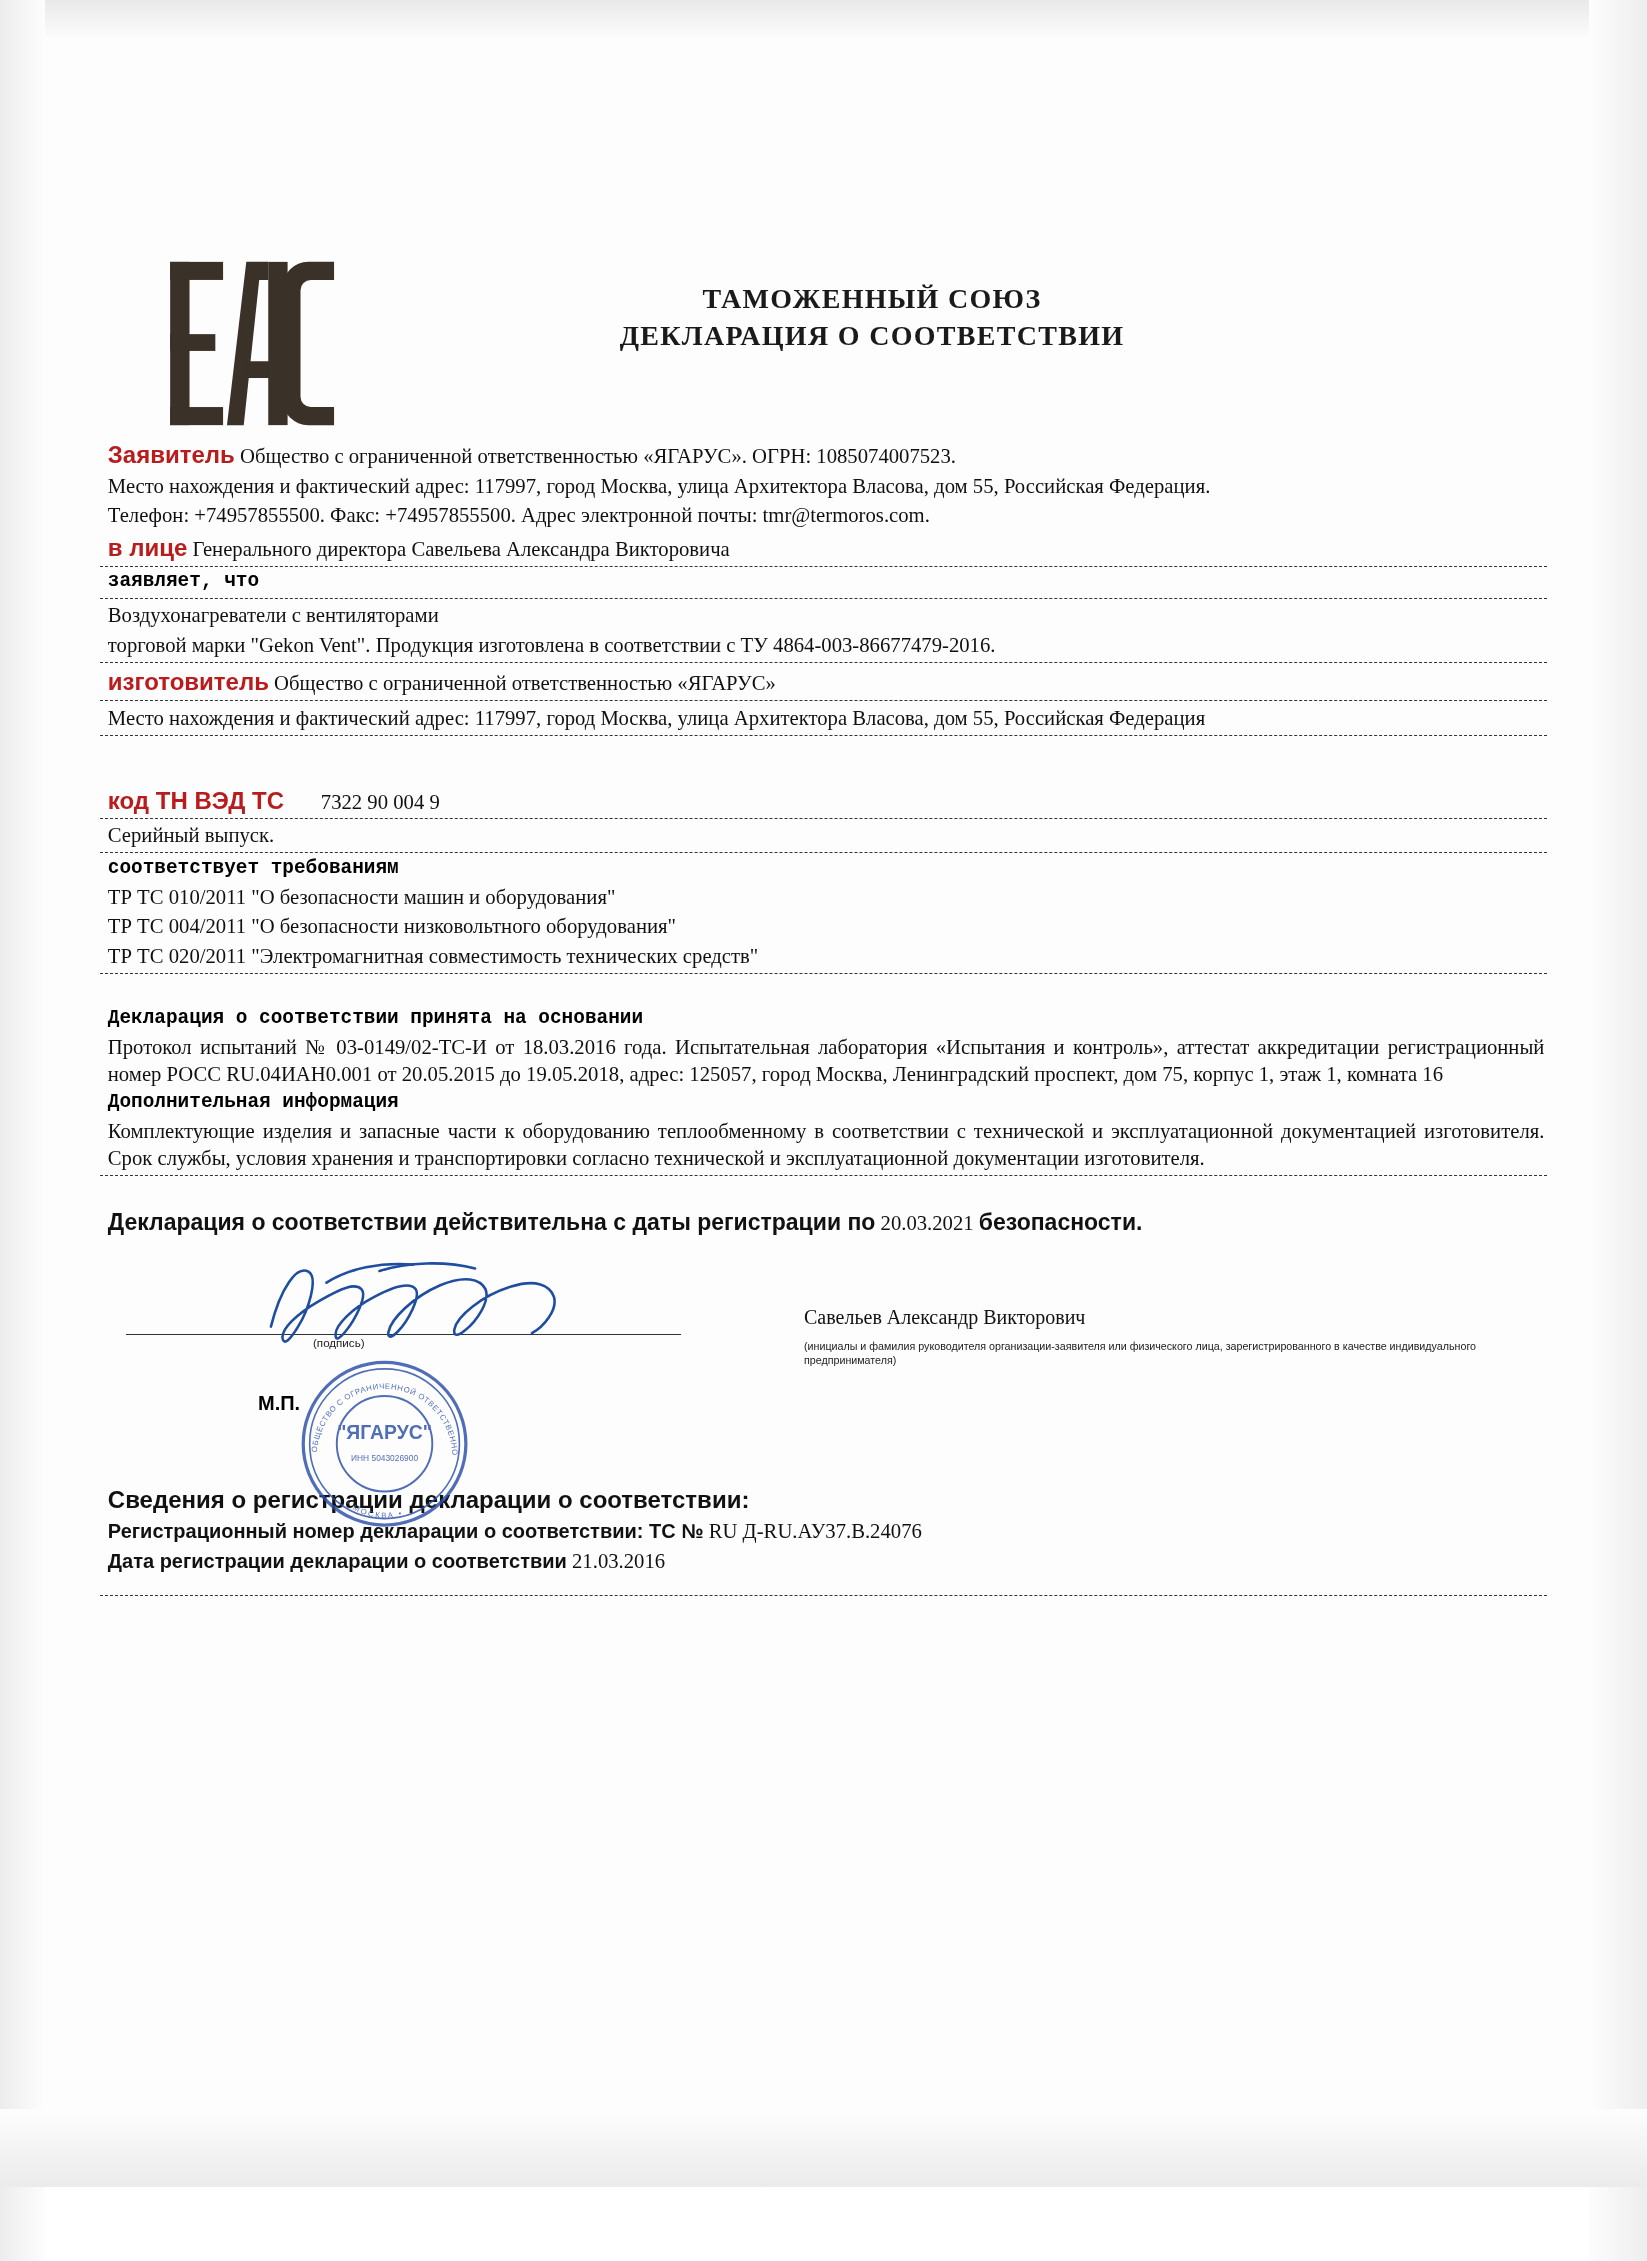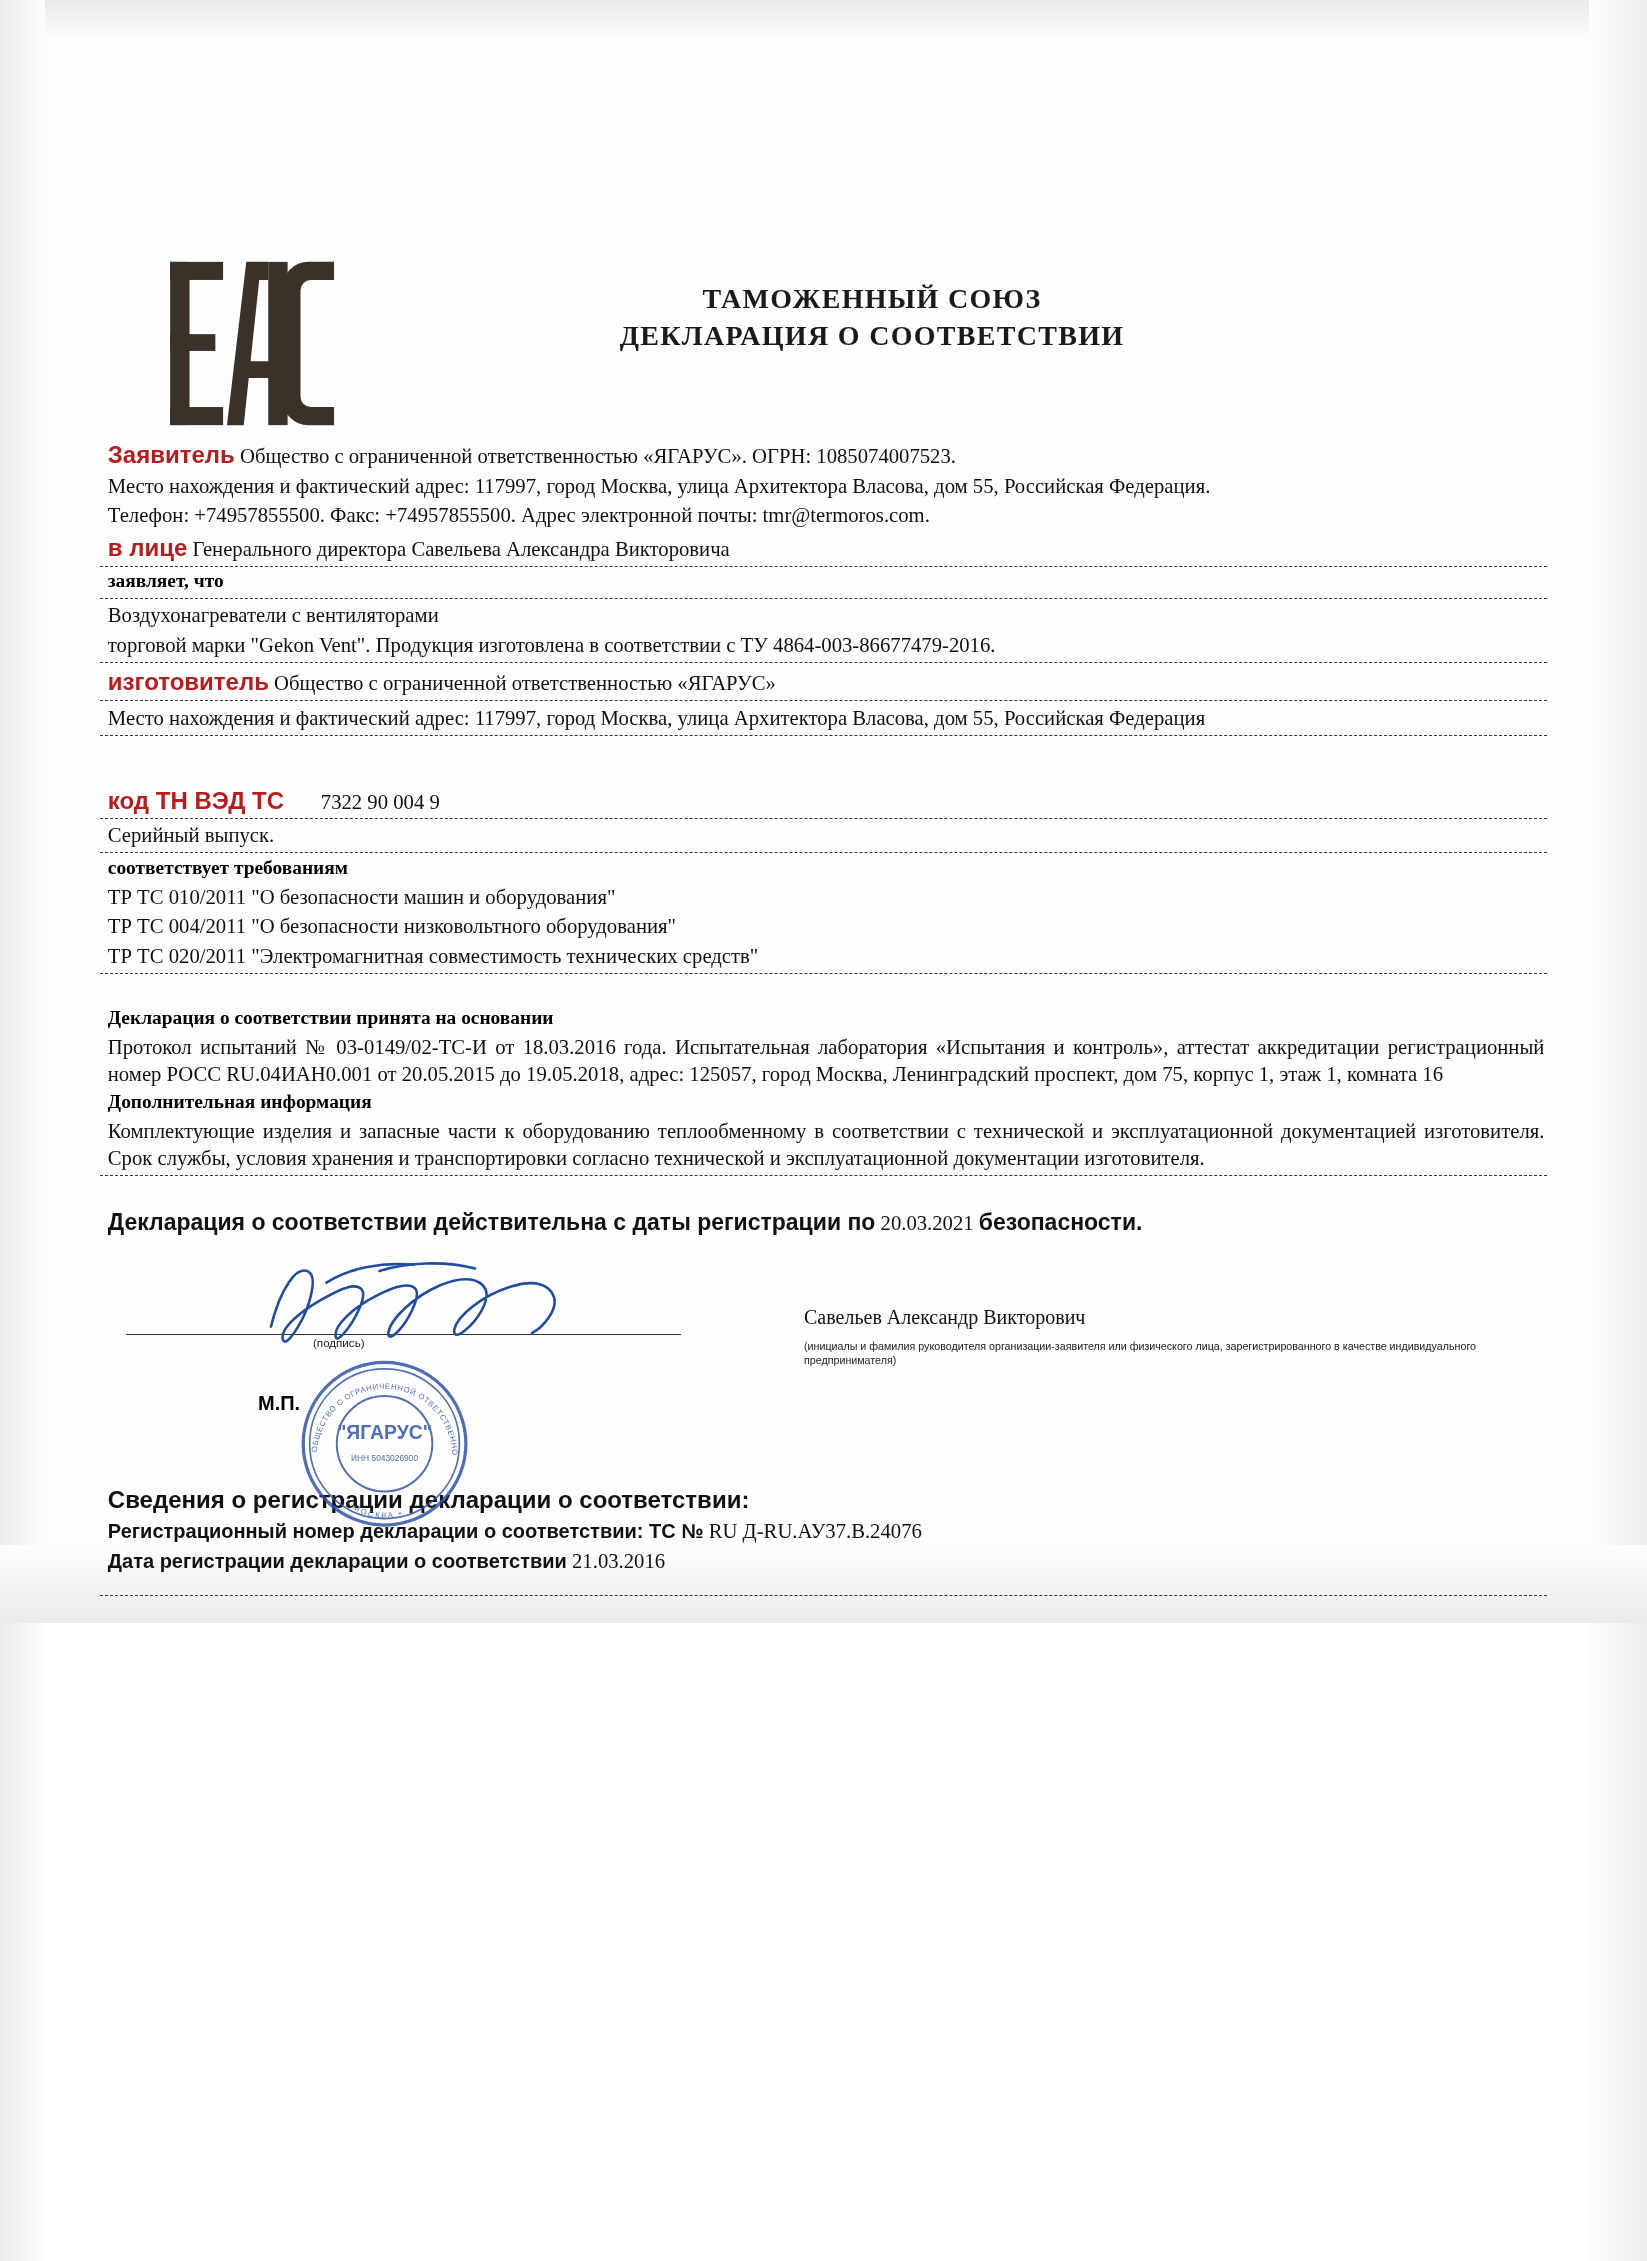--- a/index.html
+++ b/index.html
@@ -12,21 +12,21 @@
     height: 2261px;
     font-family: "Liberation Serif", serif;
     color: #111111;
     position: relative;
     overflow: hidden;
   }
   .page {
     position: absolute;
     left: 0; top: 0;
     width: 1647px;
-    height: 1623px;
+    height: 2187px;
     background: #fdfdfd;
   }
   
   .scan-edge-top {
     position: absolute; left: 0; top: 0; width: 1647px; height: 39px;
     background: linear-gradient(to bottom, #e9e9e9, #fdfdfd);
   }
   .scan-edge-left {
     position: absolute; left: 0; top: 0; width: 45px; height: 2261px;
     background: linear-gradient(to right, #ececec, #fdfdfd);
@@ -98,21 +98,21 @@
   b.lbl {
     font-family: "Liberation Sans", sans-serif;
     font-weight: bold;
     font-size: 24px;
     color: #b91c1c;
   }
   .serif { font-family: "Liberation Serif", serif; }
   .just { text-align: justify; }
 
   .block-head {
-    font-family: Liberation Serif, serif;
+    font-family: Liberation Mono, monospace;
     font-weight: bold;
     font-size: 19.4px;
     color: #000;
     padding-left: 7.8px;
     padding-bottom: 2.6px;
   }
   .gap-md { height: 30px; }
   .gap-lg { height: 48px; }
 
   .tnved-row {

